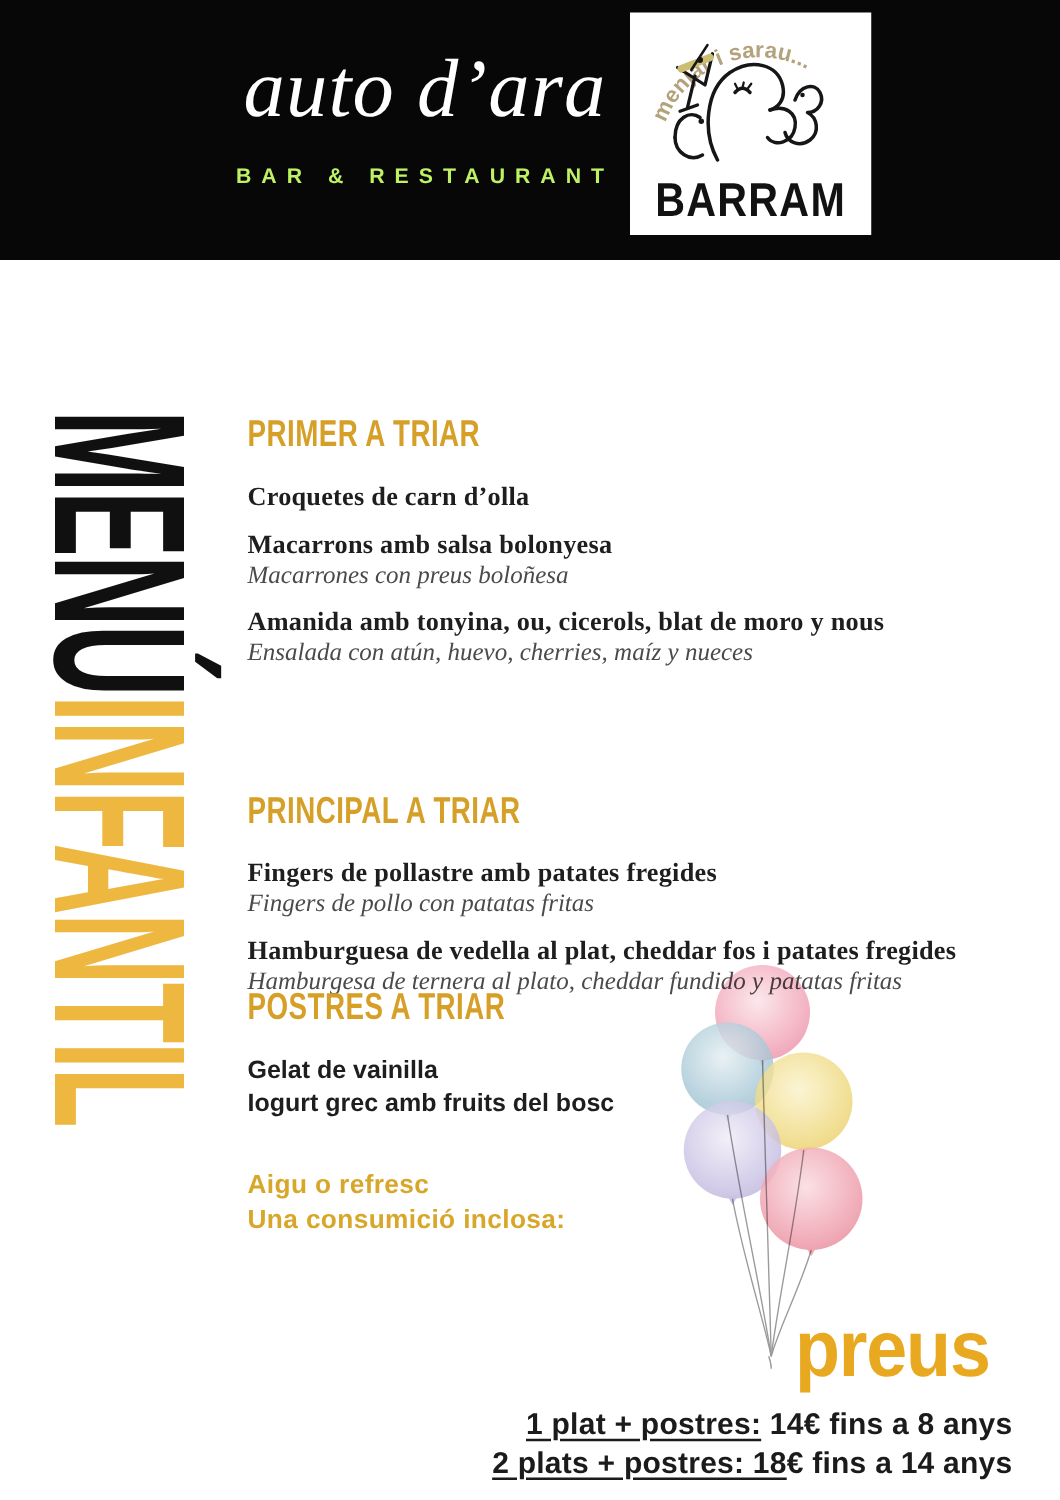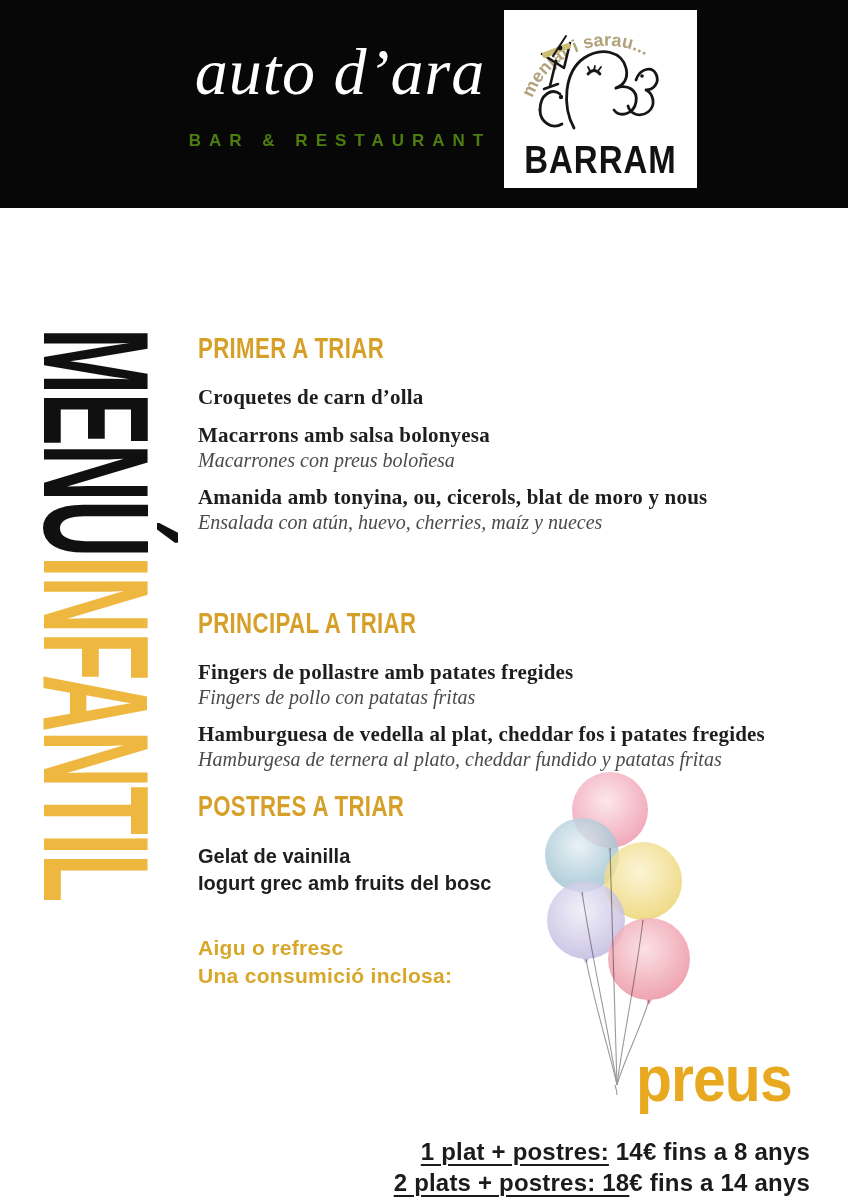--- a/index.html
+++ b/index.html
@@ -10,62 +10,62 @@
   
   .topbar{position:absolute;left:0;top:0;width:848px;height:208px;background:#070707;}
   .brand{position:absolute;left:150px;top:0;width:380px;height:208px;text-align:center;}
   .brand-script{
     position:absolute;left:0;top:34px;width:380px;
     font-family:Liberation Serif, serif;font-style:italic;font-weight:400;
     font-size:66px;color:#ffffff;letter-spacing:1px;white-space:nowrap;
   }
   .brand-sub{
     position:absolute;left:0;top:131px;width:380px;
-    font-size:17px;font-weight:700;color:#4d7c0f;letter-spacing:8px;white-space:nowrap;
+    font-size:17px;font-weight:700;color:#bef264;letter-spacing:8px;white-space:nowrap;
   }
   .badge{position:absolute;left:504px;top:10px;width:193px;height:178px;background:#ffffff;}
   .badge svg{position:absolute;left:0;top:0;}
   .badge-word{
     position:absolute;left:0;top:128px;width:193px;text-align:center;
     font-size:33px;font-weight:800;color:#121212;letter-spacing:1px;
     transform:scaleY(1.15);transform-origin:center top;
   }
   
   .vertical-title{
     position:absolute;left:155px;top:328px;width:677px;height:120px;
     transform-origin:0 0;transform:rotate(90deg);
     font-size:150px;font-weight:800;line-height:118px;white-space:nowrap;
   }
   .vt-inner{display:inline-block;transform:scaleX(0.53);transform-origin:0 0;letter-spacing:-3px;}
   .vt-black{color:#101010;}
   .vt-gold{color:#eeb740;}
   
   .menu-col{position:absolute;left:198px;width:625px;}
   .sec1{top:331px;}
-  .sec2{top:606px;}
+  .sec2{top:632px;}
   .sec3{top:789px;}
   .sec-heading{
     font-size:30px;font-weight:800;color:#d6a028;letter-spacing:0.5px;
     transform:scaleX(0.74);transform-origin:0 50%;white-space:nowrap;margin-bottom:20px;
   }
   .item{margin-bottom:13px;font-family:Liberation Serif, serif;}
   .item-title{font-size:21px;font-weight:700;color:#1e1e1e;line-height:25px;letter-spacing:0.2px;}
   .item-sub{font-size:20px;font-style:italic;color:#4a4a4a;line-height:24px;}
   .dessert-line{font-size:20px;font-weight:700;color:#1e1e1e;line-height:27px;}
   .included{position:absolute;left:198px;top:934px;}
   .included div{font-size:21px;font-weight:700;color:#d8a729;line-height:28px;letter-spacing:0.3px;}
   
   .balloons{position:absolute;left:520px;top:758px;width:220px;height:345px;}
   
   .preus{
     position:absolute;left:636px;top:1042px;
     font-size:64px;font-weight:900;color:#e8a81f;letter-spacing:-1px;
     transform:scaleX(0.92);transform-origin:0 0;
   }
-  .price-lines{position:absolute;right:38px;top:1124px;text-align:right;margin-top:12px;}
+  .price-lines{position:absolute;right:38px;top:1124px;text-align:right;}
   .price-line{font-size:24px;font-weight:700;color:#1b1b1b;line-height:31px;letter-spacing:0.2px;}
   .price-line span{white-space:pre;}
   .u{text-decoration:underline;text-underline-offset:4px;text-decoration-thickness:2px;}
 </style>
 </head>
 <body>
 
 <div class="page">
 
   <header class="topbar">

